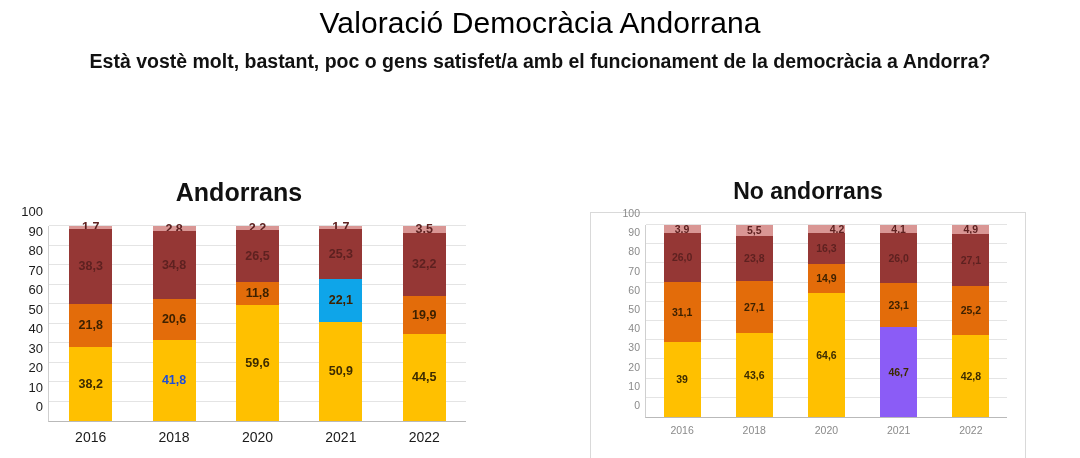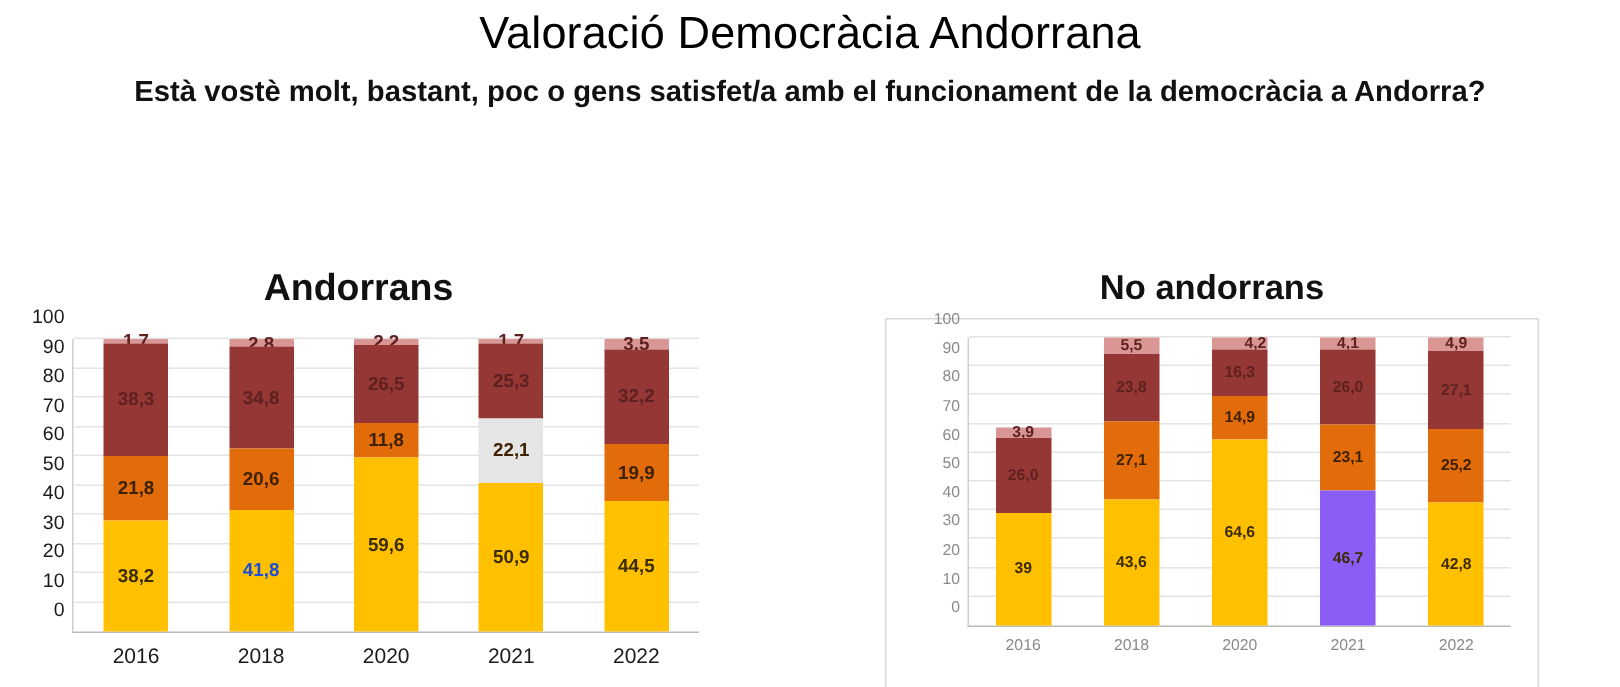--- a/index.html
+++ b/index.html
@@ -284,21 +284,21 @@
                   </div>
                 </div>
                 <div class="bar-col">
                   <div class="bar-stack">
                     <div class="seg" style="height: 1.7%; background: rgb(217, 150, 148);">
                       <span class="seg-label" style="color: rgb(94, 33, 32);">1,7</span>
                     </div>
                     <div class="seg" style="height: 25.3%; background: rgb(149, 55, 53);">
                       <span class="seg-label" style="color: rgb(94, 33, 32);">25,3</span>
                     </div>
-                    <div class="seg" style="height: 22.1%; background: #e5e5e5;">
+                    <div class="seg" style="height: 22.1%; background: #0ea5e9;">
                       <span class="seg-label" style="color: rgb(61, 33, 0);">22,1</span>
                     </div>
                     <div class="seg" style="height: 50.9%; background: rgb(255, 192, 0);">
                       <span class="seg-label" style="color: rgb(61, 43, 0);">50,9</span>
                     </div>
                   </div>
                 </div>
                 <div class="bar-col">
                   <div class="bar-stack">
                     <div class="seg" style="height: 3.5%; background: rgb(217, 150, 148);">
@@ -360,20 +360,23 @@
               <div class="ytick" style="bottom: 0%;">0</div>
               <div class="bars">
                 <div class="bar-col">
                   <div class="bar-stack">
                     <div class="seg" style="height: 3.9%; background: rgb(217, 150, 148);">
                       <span class="seg-label" style="color: rgb(94, 33, 32);">3,9</span>
                     </div>
                     <div class="seg" style="height: 26%; background: rgb(149, 55, 53);">
                       <span class="seg-label" style="color: rgb(94, 33, 32);">26,0</span>
                     </div>
+                    <div class="seg" style="height: 31.1%; background: rgb(227, 108, 10);">
+                      <span class="seg-label" style="color: rgb(61, 33, 0);">31,1</span>
+                    </div>
                     <div class="seg" style="height: 39%; background: rgb(255, 192, 0);">
                       <span class="seg-label" style="color: rgb(61, 43, 0);">39</span>
                     </div>
                   </div>
                 </div>
                 <div class="bar-col">
                   <div class="bar-stack">
                     <div class="seg" style="height: 5.5%; background: rgb(217, 150, 148);">
                       <span class="seg-label" style="color: rgb(94, 33, 32);">5,5</span>
                     </div>

